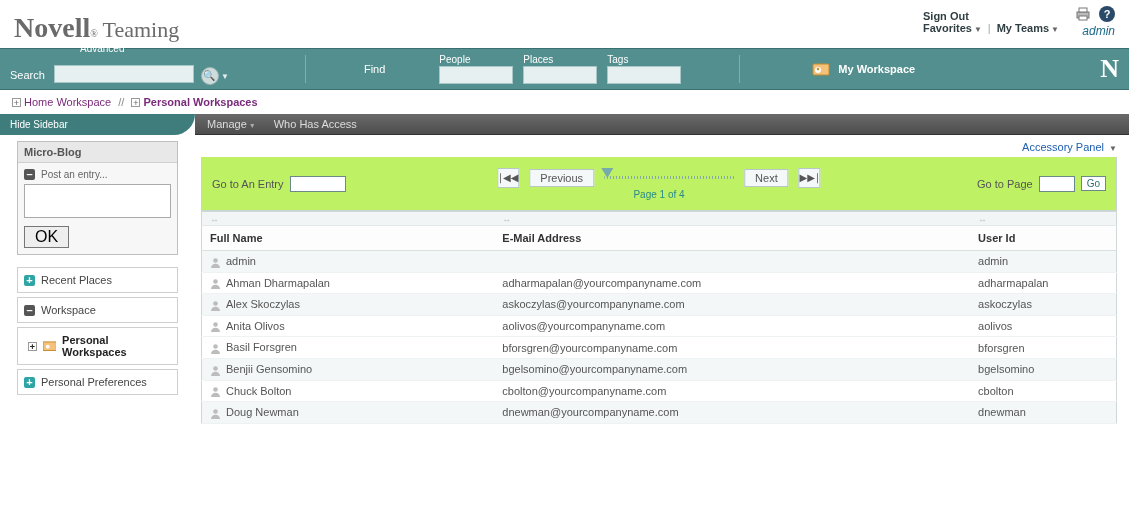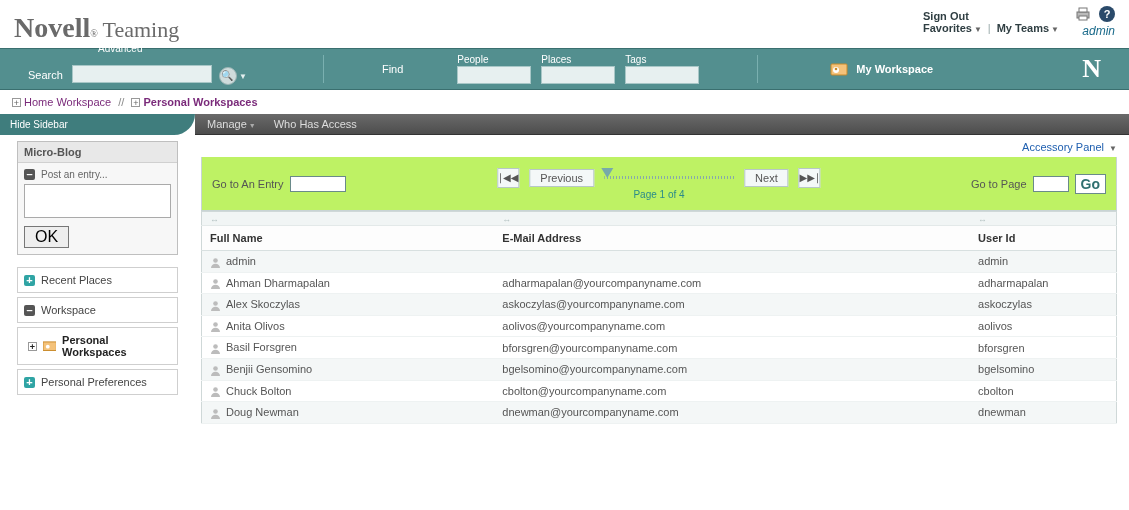--- a/index.html
+++ b/index.html
@@ -15,21 +15,21 @@
 .header-right { text-align: right; font-size: 11px; color: #3c4c50; }
 .header-right .line1 { margin-bottom: 3px; display:flex; justify-content:flex-end; align-items:center; gap:16px; }
 .header-right .line2 { display:flex; align-items:center; gap:6px; }
 .fav, .teams { font-weight: bold; color:#2f3e42; cursor: pointer; }
 .tri { font-size: 8px; color:#666; margin-left:2px; }
 .printer { width:16px; height:14px; display:inline-block; }
 .help-circle { width:16px; height:16px; background:#2a4a6a; border-radius:50%; color:#fff; text-align:center; line-height:16px; font-weight:bold; font-size:11px; display:inline-block; }
 .admin-label { font-style: italic; color:#1a6a8a; font-size:12px; margin-top:2px; display:block; }
 
 
-.tealbar { background:#538f8f; height:42px; display:flex; align-items:center; color:#fff; font-size:11px; padding:0 28px; border:1px solid #3a6f6f; border-left:none; border-right:none;gap:48px; }
+.tealbar { background:#538f8f; height:42px; display:flex; align-items:center; color:#fff; font-size:11px; padding:0 10px; border:1px solid #3a6f6f; border-left:none; border-right:none;gap:48px; }
 .tealbar .lbl { margin-right:6px; }
 .tealbar .small { font-size:10px; position:relative; top:-11px; left:70px; }
 .tealbar input[type=text] { height:18px; border:1px solid #a8c7c7; background:#e7f0f0; padding:1px 3px; }
 .srch-wrap { position:relative; margin-right:18px; }
 .srch-wrap input { width:140px; }
 .srch-btn { width:18px; height:18px; background:#cfdcdc; border:1px solid #9ab4b4; border-radius:50%; display:inline-block; vertical-align:middle; margin-left:4px; text-align:center; line-height:15px; color:#555; font-size:10px;}
 .divider-v { width:1px; height:28px; background:#7ab0b0; margin:0 10px; }
 .find-group { display:flex; align-items:flex-end; gap:10px; }
 .find-col { display:flex; flex-direction:column; }
 .find-col span { font-size:10px; margin-bottom:1px; }
@@ -72,21 +72,21 @@
 .toolbar { background:#bef264; border:1px solid #c8d4d4; border-top:none; display:flex; align-items:center; padding:6px 10px; gap:10px; position:relative; height:54px;}
 .toolbar .grp { display:flex; align-items:center; gap:6px; }
 .toolbar input[type=text]{ height:16px; width:56px; border:1px solid #6a8a8a; }
 .tb-btn { border:1px solid #b7c7c7; background:#f4f8f8; padding:2px 10px; font-size:11px; color:#555; cursor:pointer;}
 .icon-btn { border:1px solid #b7c7c7; background:#f4f8f8; width:22px; height:20px; display:flex; align-items:center; justify-content:center; cursor:pointer; color:#555; font-size:10px;}
 .pager-center { position:absolute; left:50%; transform:translateX(-50%); display:flex; flex-direction:column; align-items:center; gap:1px;}
 .slider-row { display:flex; align-items:center; gap:10px; }
 .slider-track { width:130px; height:3px; background:repeating-linear-gradient(90deg,#8aa 0 1px,transparent 1px 3px); position:relative; }
 .slider-thumb { position:absolute; top:-8px; left:-3px; width:0;height:0;border-left:6px solid transparent;border-right:6px solid transparent;border-top:10px solid #7aa; }
 .page-txt { color:#2a8a8a; font-size:10px; }
-.go-btn { border:1px solid #6a8a8a; padding:1px 5px; font-size:14px; background:#fff; color:#2f6f6f; cursor:pointer;font-weight:bold;}
+.go-btn { border:1px solid #6a8a8a; padding:1px 5px; font-size:10px; background:#fff; color:#2f6f6f; cursor:pointer;}
 .spacer { flex:1; }
 
 
 .tbl { width:100%; border-collapse:collapse; border:1px solid #cfd8d8; table-layout:fixed;}
 .tbl th { text-align:left; font-size:11px; font-weight:bold; color:#333; padding:6px 8px; background:#fdfdfd; border-bottom:1px solid #d8e0e0;}
 .tbl .resize-row td { background:#f1f5f5; height:14px; border-bottom:1px solid #e3e9e9; color:#b6c4c4; font-size:9px; padding:0 8px;}
 .tbl tbody tr td { padding:4px 8px; font-size:11px; color:#555; border-bottom:1px solid #eef2f2; }
 .tbl tbody tr.odd td { background:#f4f7f7; }
 .tbl tbody tr.even td { background:#fff; }
 .col-name { width:32%; }

